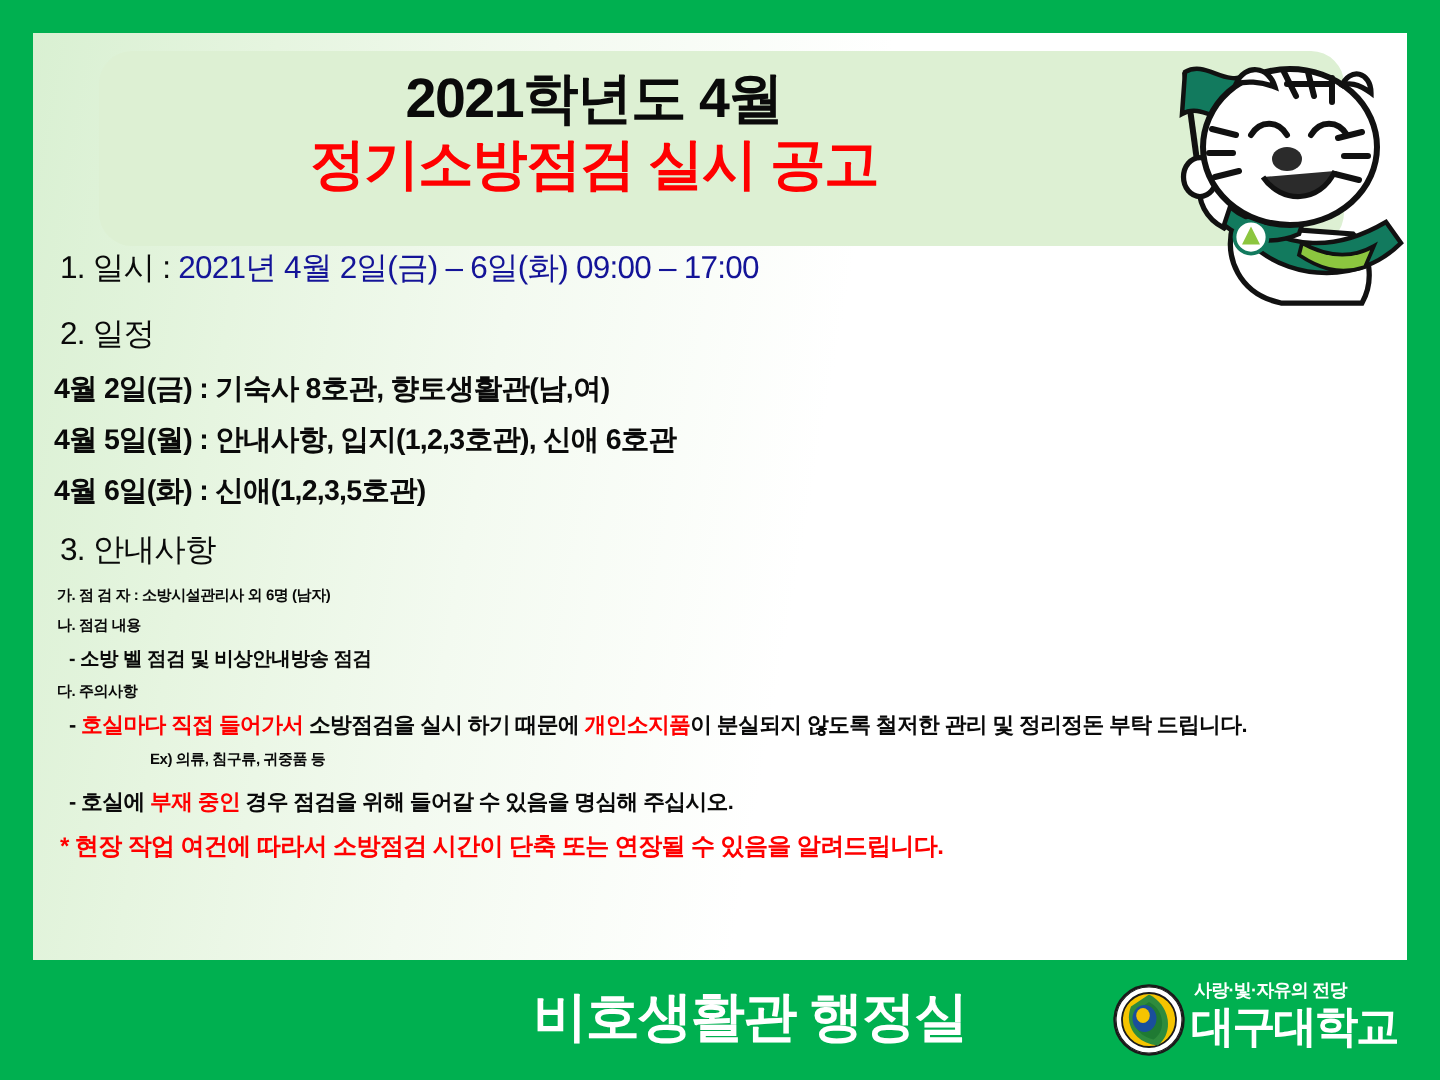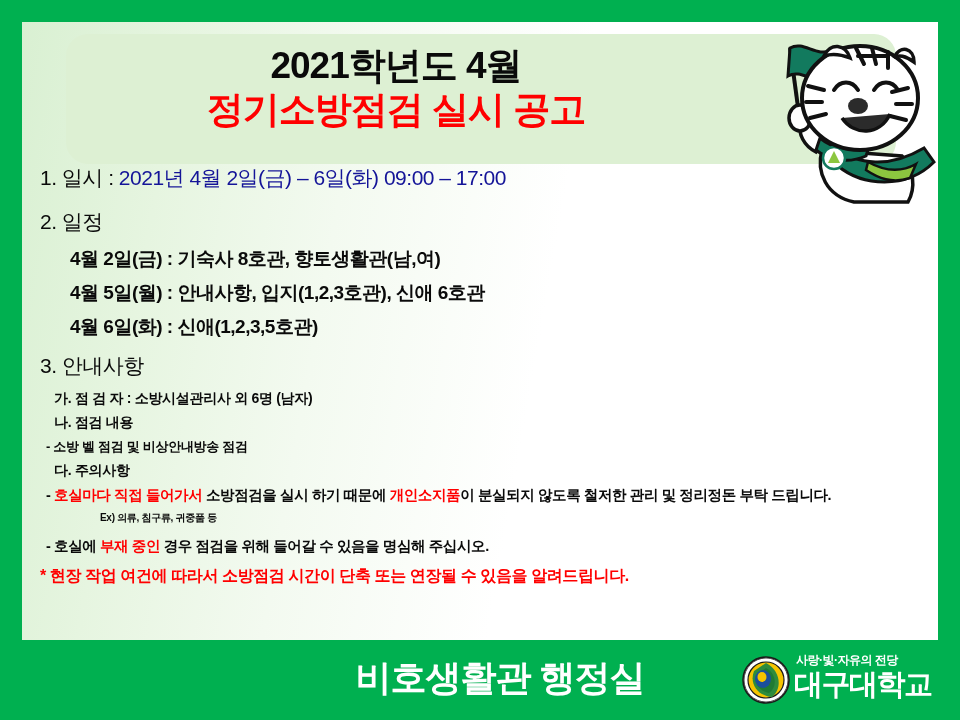--- a/index.html
+++ b/index.html
@@ -108,29 +108,29 @@
     letter-spacing: -0.5px;
   }
   .h-num .blue {
     color: #141498;
   }
 
   .sched {
     font-size: 19px;
     font-weight: bold;
     color: #0a0a0a;
-    padding-left: 48px;
+    padding-left: 14px;
     letter-spacing: -0.5px;
   }
 
   .sub-a {
-    font-size: 14px;
-    font-weight: bold;
-    color: #0a0a0a;
-    padding-left: 32px;
+    font-size: 10px;
+    font-weight: bold;
+    color: #0a0a0a;
+    padding-left: 16px;
     letter-spacing: -0.3px;
   }
 
   .sub-dash {
     font-size: 13px;
     font-weight: bold;
     color: #0a0a0a;
     padding-left: 24px;
     letter-spacing: -0.3px;
   }

